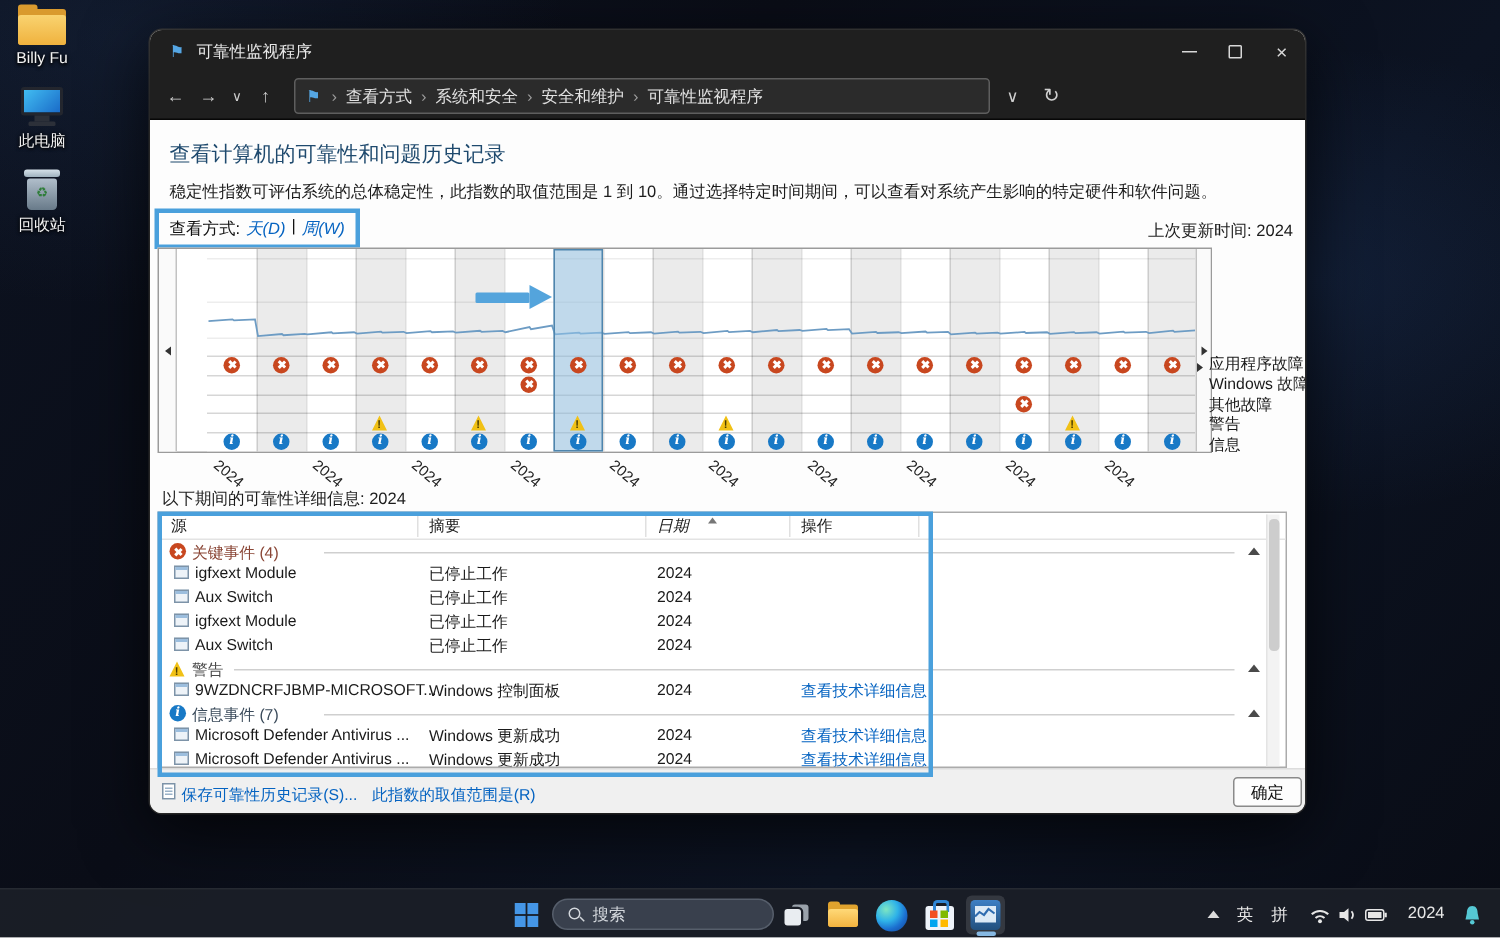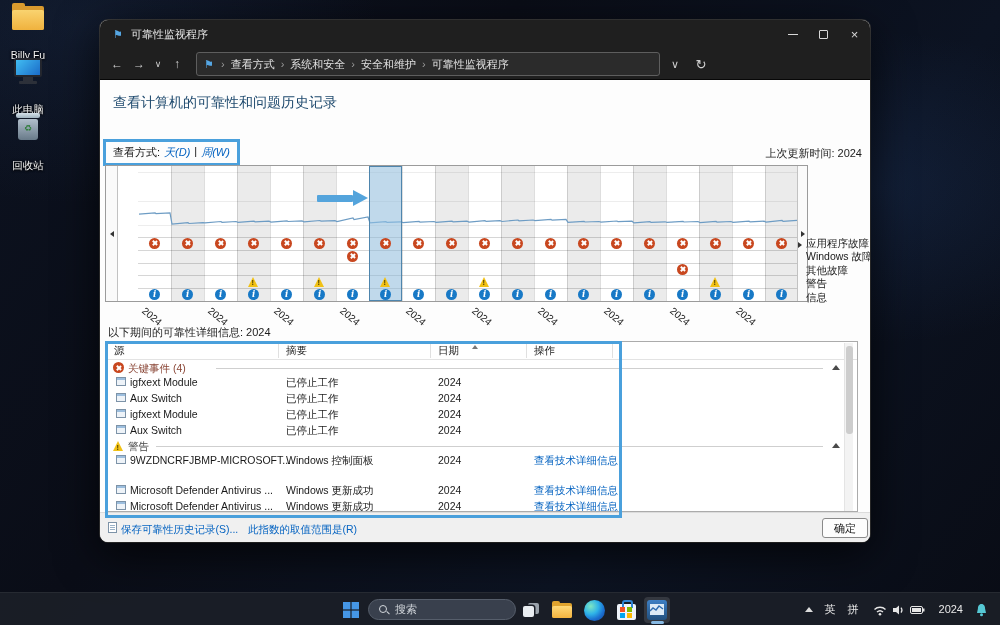--- a/index.html
+++ b/index.html
@@ -7,21 +7,21 @@
   body { font-family:"Liberation Sans","DejaVu Sans",sans-serif; }
   #stage { position:relative; width:1000px; height:625px; overflow:hidden;
     background:
       radial-gradient(ellipse 420px 260px at 88% 30%, rgba(45,85,150,.18), transparent 60%),
       radial-gradient(ellipse 500px 300px at 8% 4%, rgba(60,100,160,.12), transparent 60%),
       linear-gradient(128deg,#0c1220 0%,#0a0d17 35%,#0c1322 68%,#090c15 100%);
   }
 
   
   .dicon { position:absolute; width:56px; text-align:center; cursor:default; }
-  .dicon .lbl { margin-top:19px; font-size:10.5px; color:#f2f2f2; text-shadow:0 1px 2px #000,0 0 3px #000; }
+  .dicon .lbl { margin-top:3px; font-size:10.5px; color:#f2f2f2; text-shadow:0 1px 2px #000,0 0 3px #000; }
   .fold { position:relative; width:32px; height:24px; margin:0 auto; }
   .fold .back { position:absolute; left:0; top:0; width:32px; height:24px; border-radius:2px; background:#d99a2e; }
   .fold .tab { position:absolute; left:0; top:-3px; width:13px; height:6px; border-radius:2px 2px 0 0; background:#d99a2e; }
   .fold .front { position:absolute; left:0; top:4px; width:32px; height:20px; border-radius:2px; background:linear-gradient(180deg,#f9d370,#f0b23e); }
   .mon { position:relative; width:32px; height:26px; margin:0 auto; }
   .mon .scr { position:absolute; left:2px; top:0; width:28px; height:19px; border-radius:2px; border:2px solid #23262e; background:linear-gradient(135deg,#41bdf2,#1a6bc8); }
   .mon .std { position:absolute; left:11px; top:19px; width:10px; height:4px; background:#2c3039; }
   .mon .base { position:absolute; left:7px; top:23px; width:18px; height:2.5px; border-radius:1px; background:#2c3039; }
   .bin { position:relative; width:26px; height:27px; margin:0 auto; }
   .bin .lid { position:absolute; left:1px; top:0; width:24px; height:5px; border-radius:2px; background:linear-gradient(#d6e2ea,#9fb2bf); }
@@ -201,20 +201,21 @@
         <span class="flag">⚑</span>
         <span id="breadcrumb"><span class="bc-sep">›</span><span class="bc-item">查看方式</span><span class="bc-sep">›</span><span class="bc-item">系统和安全</span><span class="bc-sep">›</span><span class="bc-item">安全和维护</span><span class="bc-sep">›</span><span class="bc-item">可靠性监视程序</span></span>
       </div>
       <div class="tb-extra" style="left:566px;width:18px;">∨</div>
       <div class="tb-extra" style="left:590px;width:22px;font-size:13px;">↻</div>
     </div>
 
     <div class="content"></div>
 
     <div class="heading">查看计算机的可靠性和问题历史记录</div>
+    <div class="desc">稳定性指数可评估系统的总体稳定性，此指数的取值范围是 1 到 10。通过选择特定时间期间，可以查看对系统产生影响的特定硬件和软件问题。</div>
 
     <div class="viewmode ann">
       <span>查看方式:</span>
       <span class="vlink">天(D)</span>
       <span>|</span>
       <span class="vlink">周(W)</span>
     </div>
     <div class="updated">上次更新时间: 2024</div>
 
     <div class="chart-wrap">
@@ -351,21 +352,21 @@
         <div>警告</div>
         <div>信息</div>
       </div>
 
     <div class="detail-label">以下期间的可靠性详细信息: 2024</div>
 
     <div class="rtable" id="rtable">
       <div class="thead" id="thead">
           <span class="thlabel" style="left: 8px;">源</span>
           <span class="thlabel" style="left: 180px;">摘要</span>
-          <span class="thlabel" style="left: 332px;">日期</span>
+          <span class="thlabel" style="left: 332px; font-style: italic;">日期</span>
           <span class="thlabel" style="left: 428px;">操作</span>
           <span class="thsep" style="left: 172px;"></span>
           <span class="thsep" style="left: 324px;"></span>
           <span class="thsep" style="left: 420px;"></span>
           <span class="thsep" style="left: 506px;"></span>
           <span class="sortcaret"></span>
         </div>
       <div class="tscroll">
           <div class="tthumb"></div>
         </div>
@@ -404,20 +405,26 @@
           <span class="cell" style="left: 22px; color: rgb(74, 74, 74);">警告</span>
           <span class="grp-line" style="left: 50px; right: 34px;"></span>
           <span class="chev" style="left: 726px; top: 5px;"></span>
         </div>
         <div class="trow" style="top: 110px; height: 16px;">
           <span class="appic"></span>
           <span class="cell" style="left: 24px;">9WZDNCRFJBMP-MICROSOFT...</span>
           <span class="cell" style="left: 180px;">Windows 控制面板</span>
           <span class="cell" style="left: 332px;">2024</span>
           <span class="cell alink" style="left: 428px;">查看技术详细信息</span>
+        </div>
+        <div class="trow" style="top: 126px; height: 14px;">
+          <span class="chicon" style="left: 7px; top: 2px; position: absolute;"><span class="infoc"></span></span>
+          <span class="cell" style="left: 22px; color: rgb(58, 74, 90);">信息事件 (7)</span>
+          <span class="grp-line" style="left: 110px; right: 34px;"></span>
+          <span class="chev" style="left: 726px; top: 5px;"></span>
         </div>
         <div class="trow" style="top: 140px; height: 16px;">
           <span class="appic"></span>
           <span class="cell" style="left: 24px;">Microsoft Defender Antivirus ...</span>
           <span class="cell" style="left: 180px;">Windows 更新成功</span>
           <span class="cell" style="left: 332px;">2024</span>
           <span class="cell alink" style="left: 428px;">查看技术详细信息</span>
         </div>
         <div class="trow" style="top: 156px; height: 16px;">
           <span class="appic"></span>

